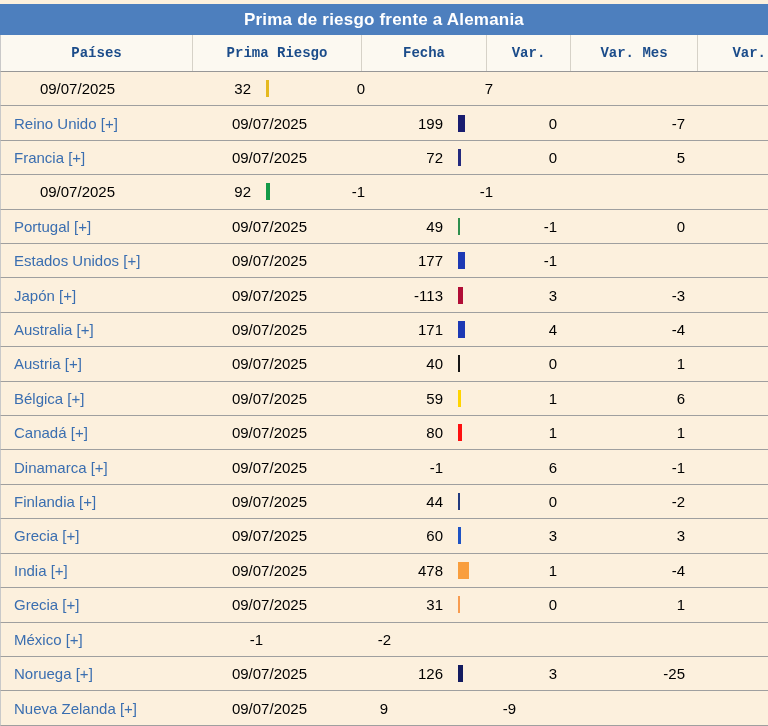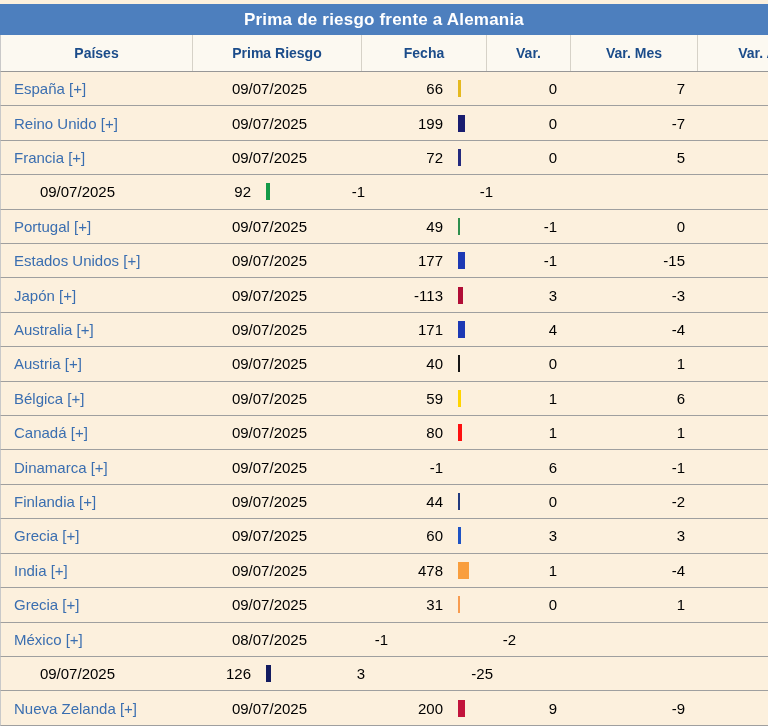--- a/index.html
+++ b/index.html
@@ -17,21 +17,21 @@
   }
   .header-row{
     display:flex;height:37px;background:#fcf9f1;
     border-bottom:1px solid #979797;border-left:1px solid #c9c9c9;
     box-sizing:border-box;overflow:hidden;
   }
   .hcell{
     display:flex;align-items:center;justify-content:center;
     font-weight:bold;font-size:14px;color:#1b4c8a;
     border-right:1px solid #d6d2c8;box-sizing:border-box;
-    white-space:nowrap;flex:0 0 auto;
+    white-space:nowrap;flex:0 0 auto;font-family:Liberation Mono, monospace;
   }
   .h-paises{width:192px}
   .h-fecha{width:125px}
   .h-prima{width:169px}
   .h-var{width:84px}
   .h-varmes{width:127px}
   .h-varano{width:136px;border-right:none}
   .rows{overflow:hidden;}
   .row{
     display:flex;height:34.42px;background:#fcf0dd;
@@ -63,26 +63,23 @@
     <div class="hcell h-paises">Países</div>
     <div class="hcell h-prima">Prima Riesgo</div>
     <div class="hcell h-fecha">Fecha</div>
     <div class="hcell h-var">Var.</div>
     <div class="hcell h-varmes">Var. Mes</div>
     <div class="hcell h-varano">Var. Año</div>
   </div>
 
   <div class="rows" id="rows">
   <div class="row">
-    <div class="cell c-paises">
-      <a class="country-link">España [+]</a>
-    </div>
-    <div class="cell c-fecha">09/07/2025</div>
-    <div class="cell c-prima">
-      <span class="num">66</span>
+    <div class="cell c-fecha">09/07/2025</div>
+    <div class="cell c-prima">
+      <span class="num">32</span>
       <span class="bar" style="width: 3px; background: rgb(229, 185, 31);"></span>
     </div>
     <div class="cell c-var">0</div>
     <div class="cell c-varmes">7</div>
     <div class="cell c-varano"></div>
   </div>
 
   <div class="row">
     <div class="cell c-paises">
       <a class="country-link">Reino Unido [+]</a>
@@ -139,21 +136,20 @@
   <div class="row">
     <div class="cell c-paises">
       <a class="country-link">Estados Unidos [+]</a>
     </div>
     <div class="cell c-fecha">09/07/2025</div>
     <div class="cell c-prima">
       <span class="num">177</span>
       <span class="bar" style="width: 7px; background: rgb(29, 57, 180);"></span>
     </div>
     <div class="cell c-var">-1</div>
-    <div class="cell c-varmes">-15</div>
     <div class="cell c-varano"></div>
   </div>
 
   <div class="row">
     <div class="cell c-paises">
       <a class="country-link">Japón [+]</a>
     </div>
     <div class="cell c-fecha">09/07/2025</div>
     <div class="cell c-prima">
       <span class="num">-113</span>
@@ -287,45 +283,43 @@
     </div>
     <div class="cell c-var">0</div>
     <div class="cell c-varmes">1</div>
     <div class="cell c-varano"></div>
   </div>
 
   <div class="row">
     <div class="cell c-paises">
       <a class="country-link">México [+]</a>
     </div>
-    <div class="cell c-fecha">08/07/2025</div>
     <div class="cell c-var">-1</div>
     <div class="cell c-varmes">-2</div>
     <div class="cell c-varano"></div>
   </div>
 
   <div class="row">
+    <div class="cell c-paises">
+      <a class="country-link">Noruega [+]</a>
+    </div>
     <div class="cell c-fecha">09/07/2025</div>
     <div class="cell c-prima">
       <span class="num">126</span>
       <span class="bar" style="width: 5px; background: rgb(19, 27, 96);"></span>
     </div>
     <div class="cell c-var">3</div>
     <div class="cell c-varmes">-25</div>
     <div class="cell c-varano"></div>
   </div>
 
   <div class="row">
     <div class="cell c-paises">
       <a class="country-link">Nueva Zelanda [+]</a>
     </div>
     <div class="cell c-fecha">09/07/2025</div>
-    <div class="cell c-prima">
-      <span class="num">200</span>
-      <span class="bar" style="width: 7px; background: rgb(194, 20, 60);"></span>
-    </div>
     <div class="cell c-var">9</div>
     <div class="cell c-varmes">-9</div>
     <div class="cell c-varano"></div>
   </div>
 </div>
 
 </div>
 
 </body></html>

